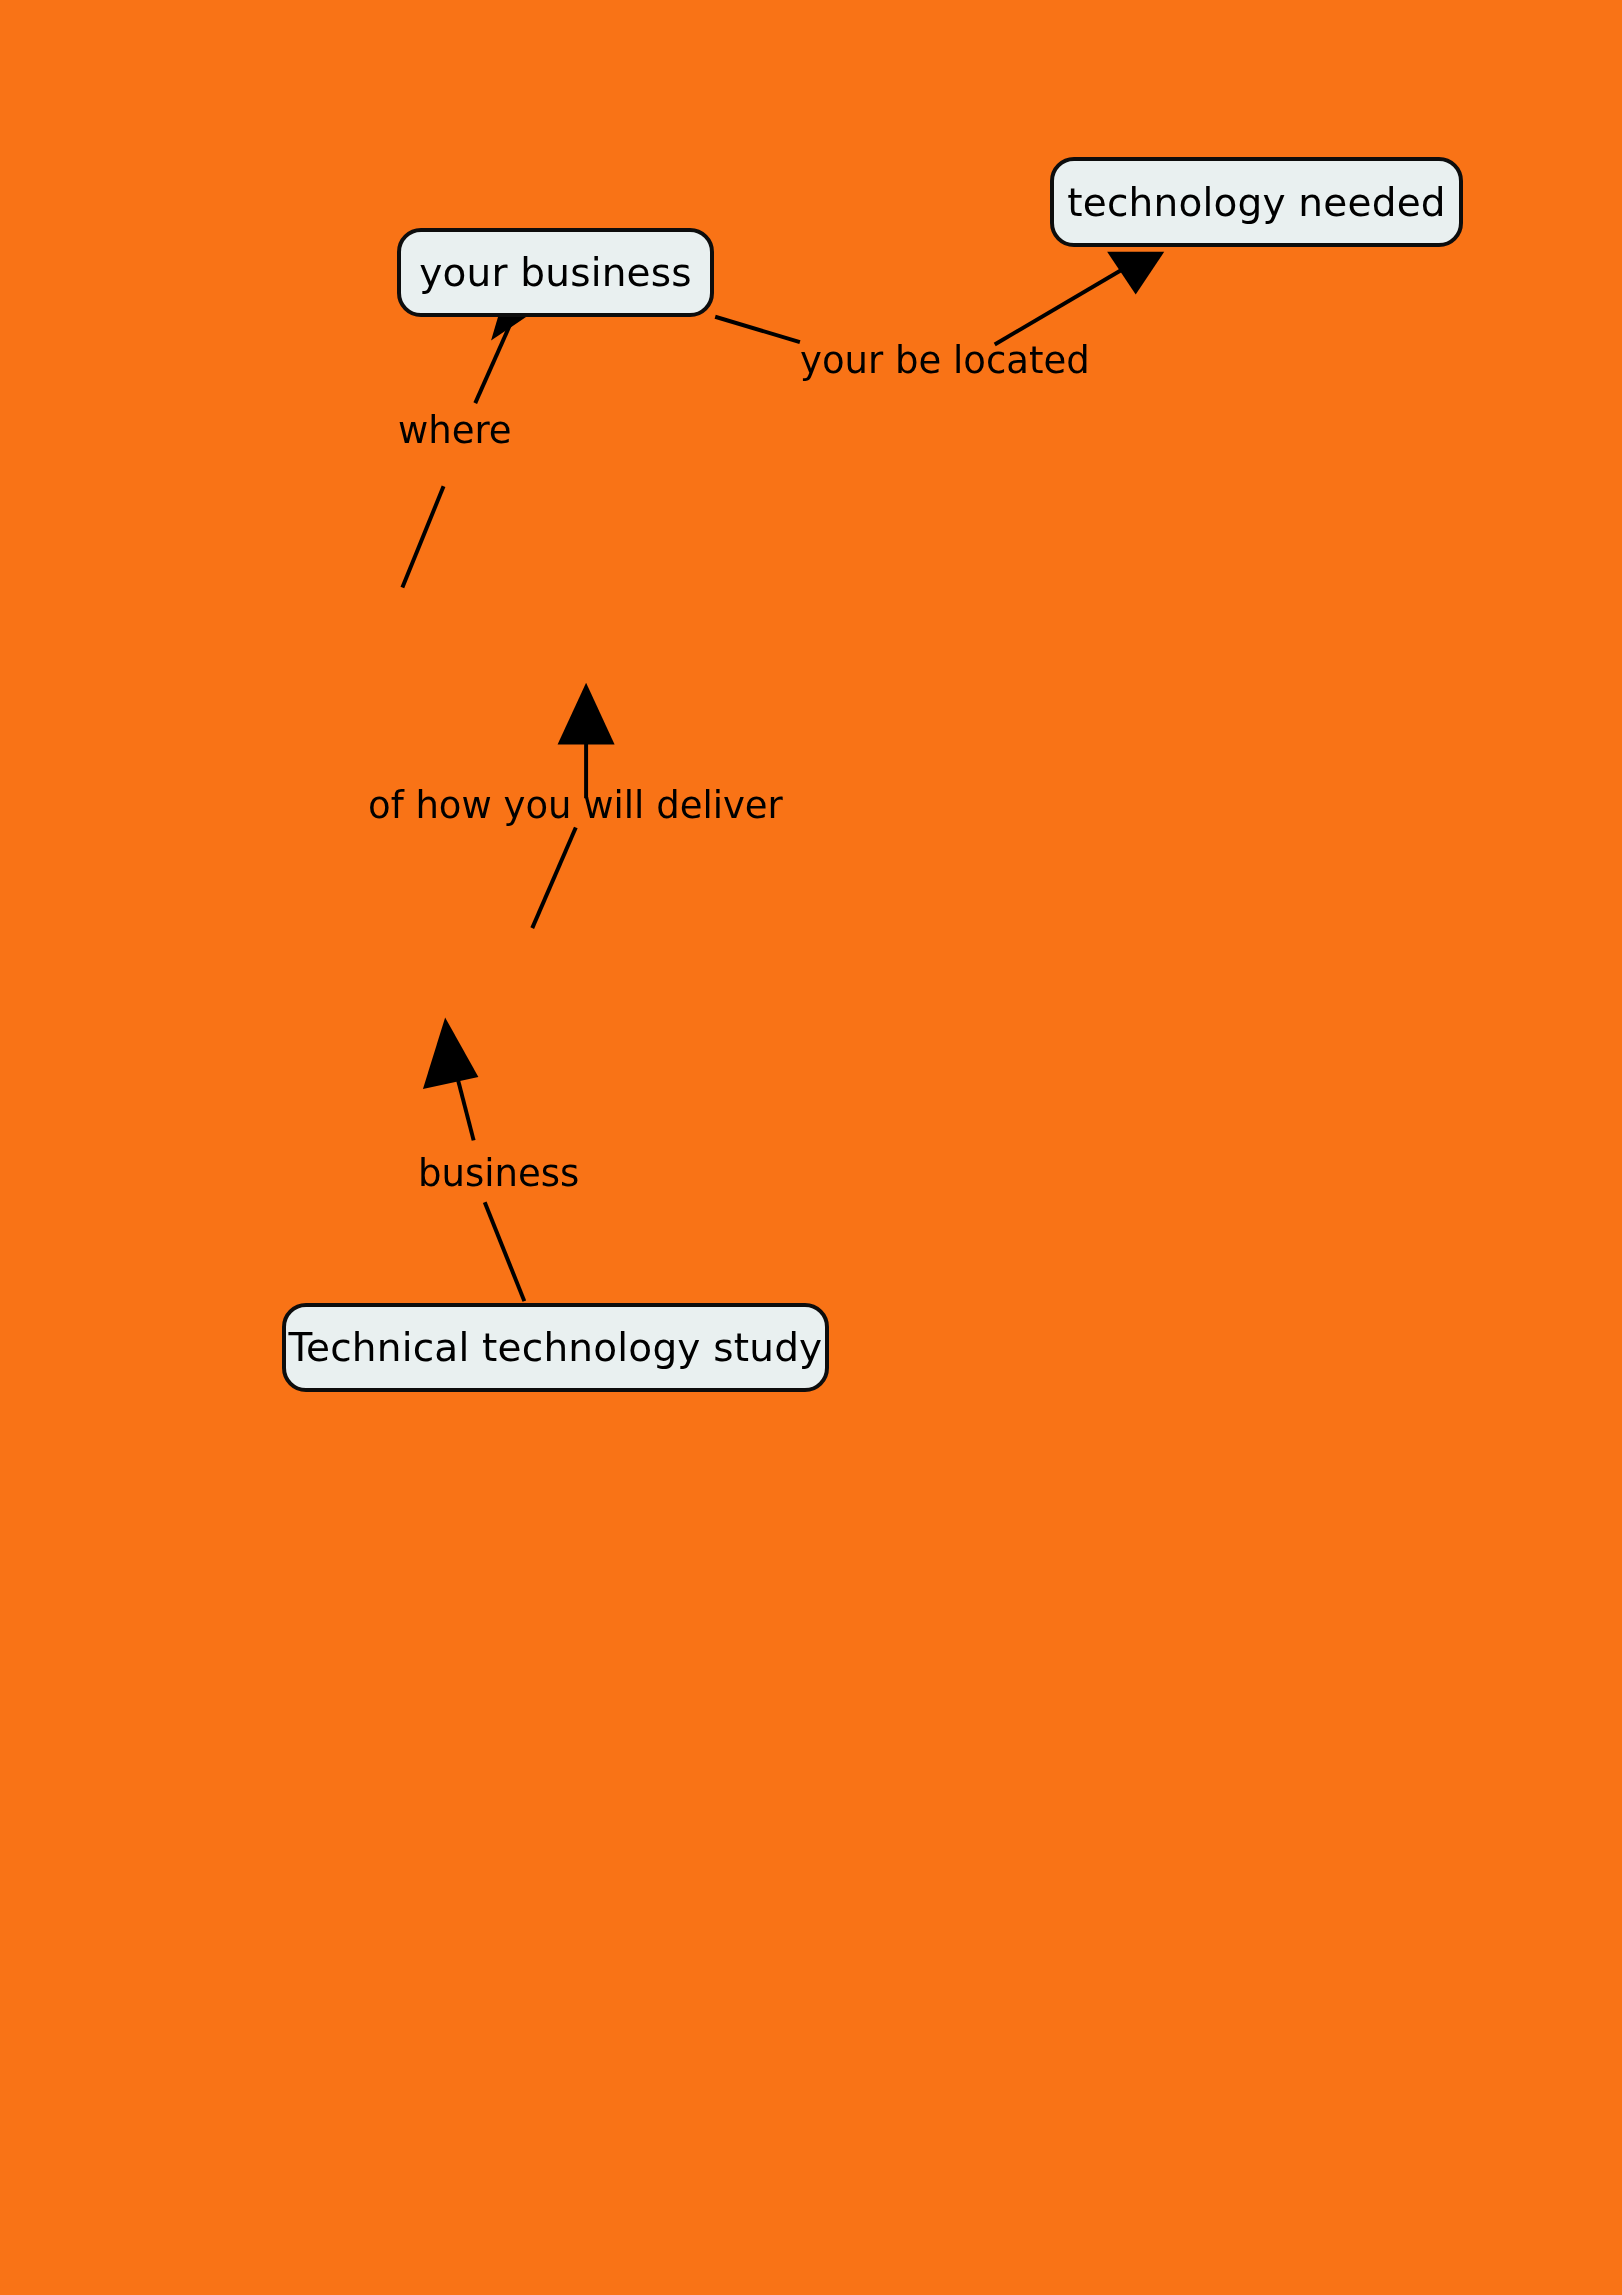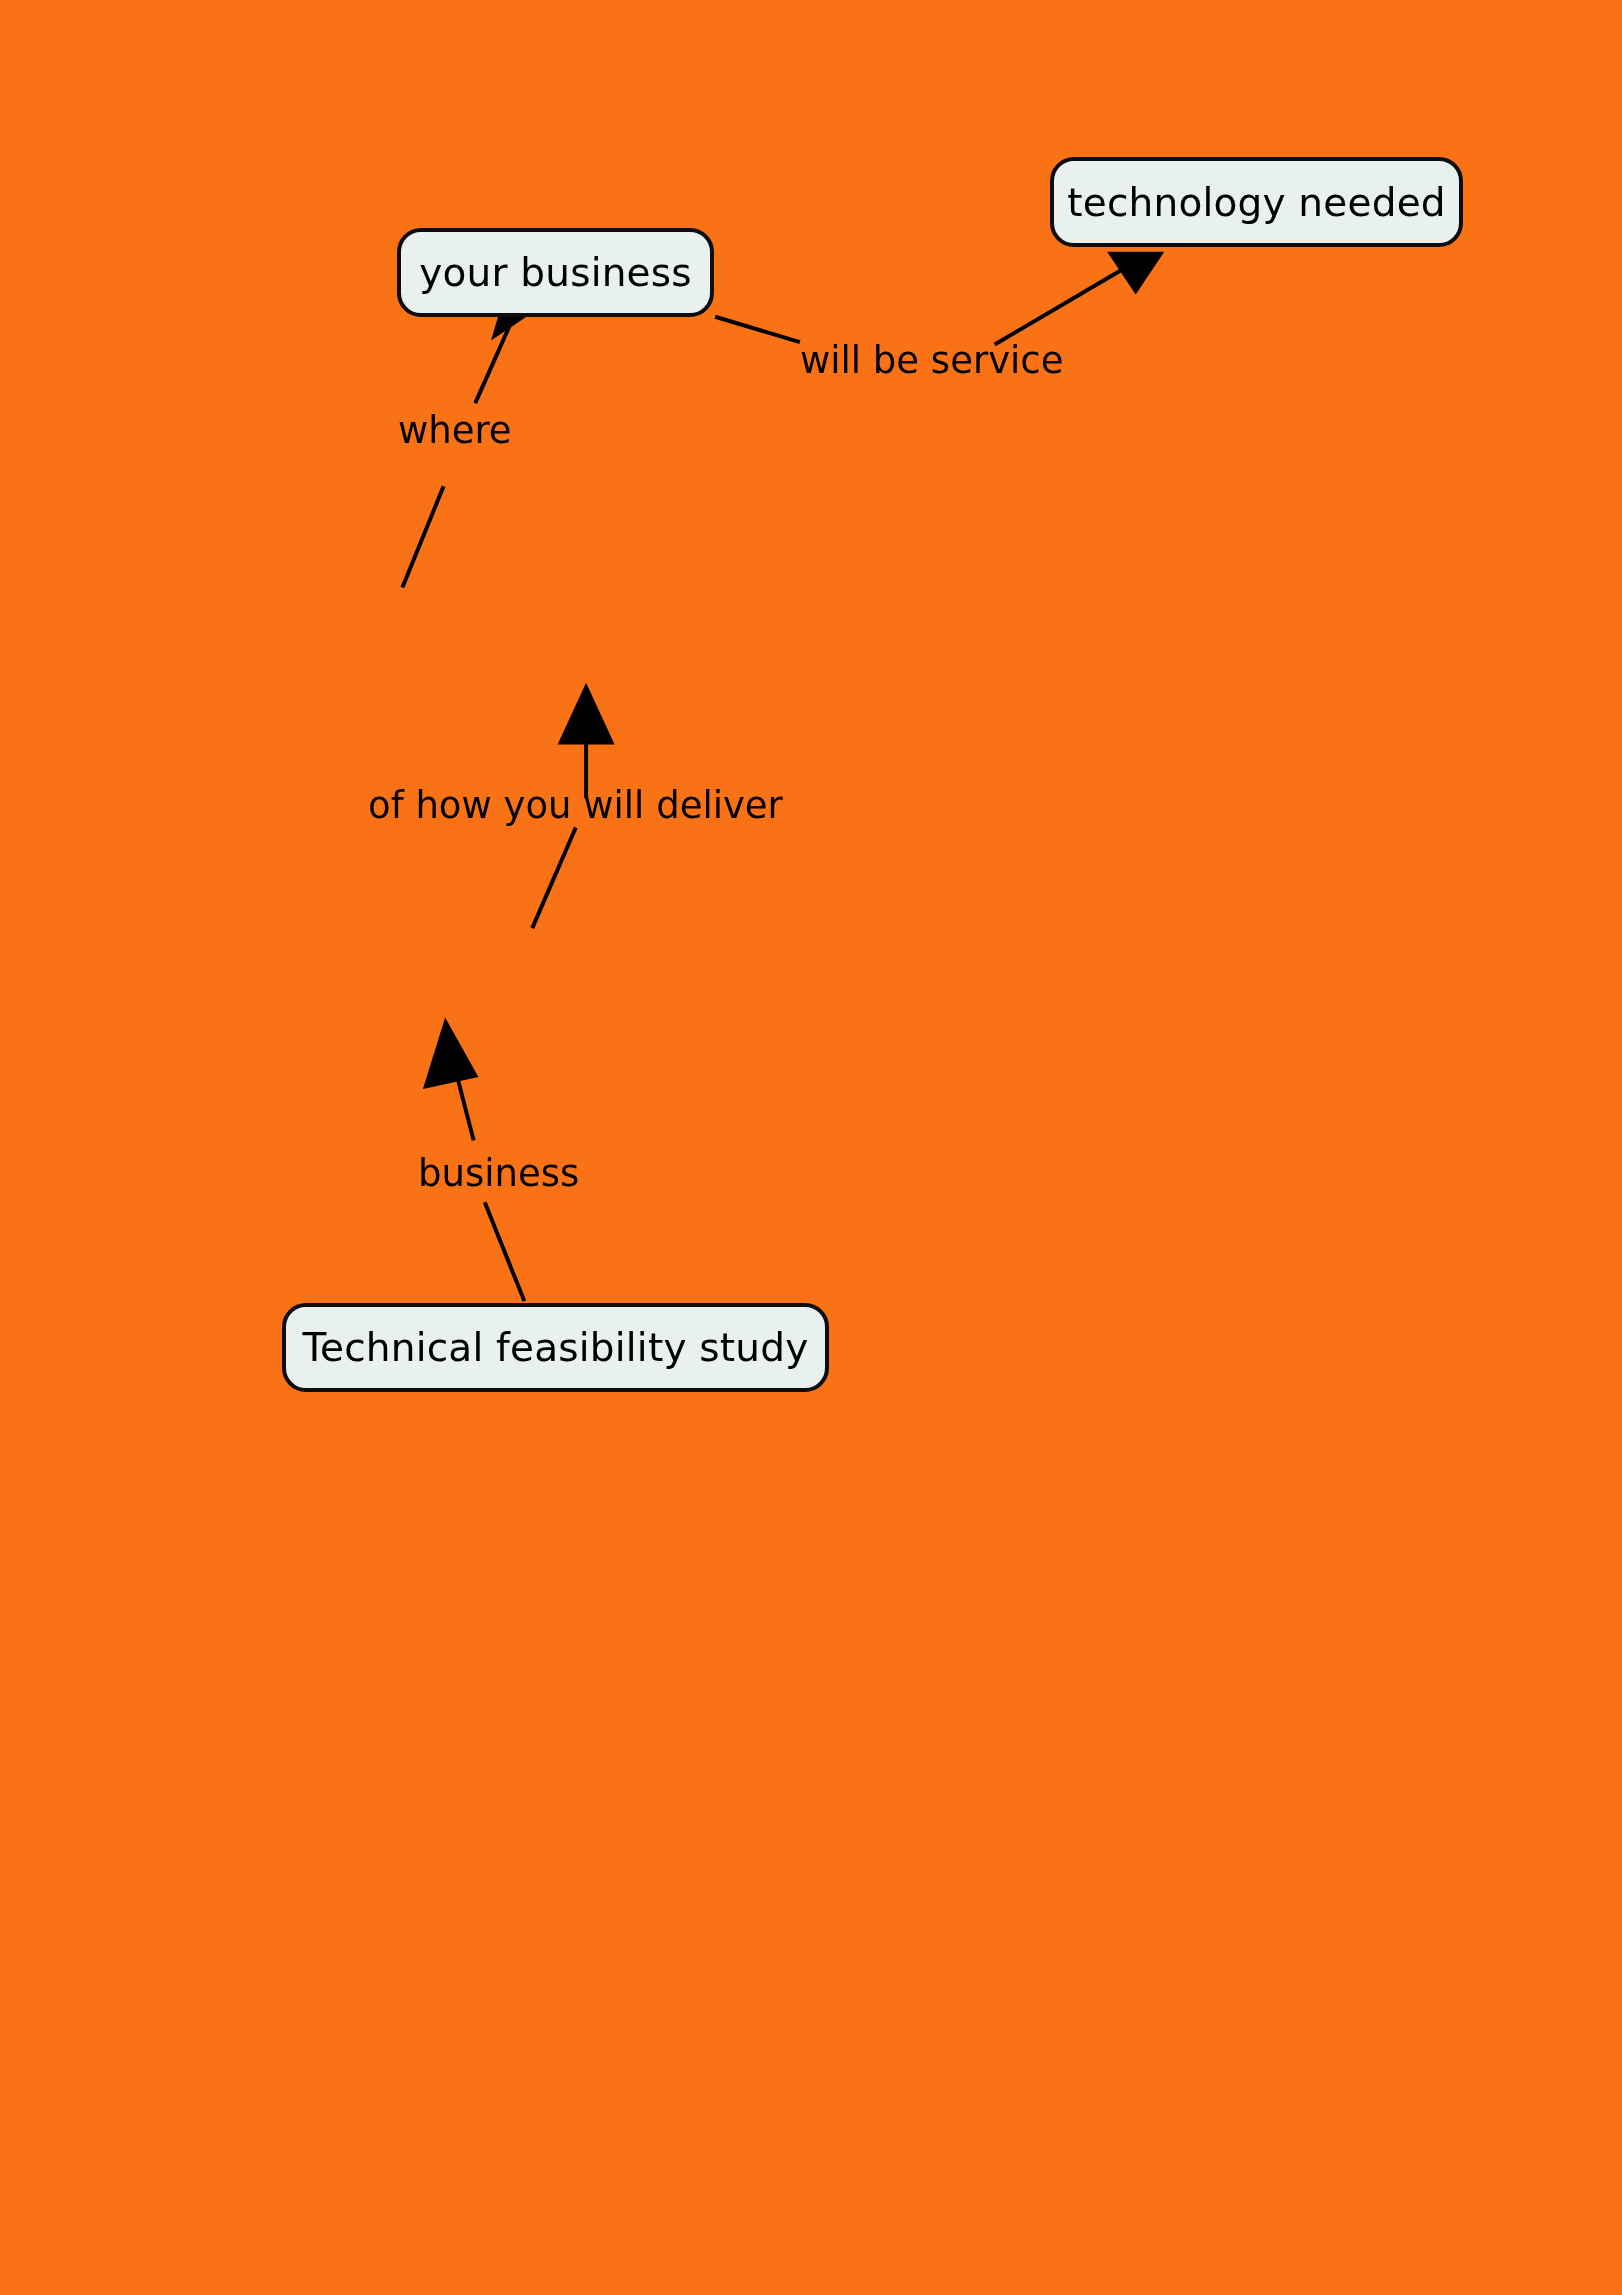--- a/index.html
+++ b/index.html
@@ -90,24 +90,24 @@
     <span>technology needed</span>
   </div>
 
   <div class="node" style="left:397px; top:228px; width:317px; height:89px;text-align:center;">
     <span>your business</span>
   </div>
 
 
 
   <div class="node" style="left:282px; top:1303px; width:547px; height:89px;">
-    <span>Technical feasibility study</span>
+    <span>Technical technology study</span>
   </div>
 
-  <div class="edge-label" style="left:800px; top:342px;">will be service</div>
+  <div class="edge-label" style="left:800px; top:342px;">your be located</div>
 
   <div class="edge-label" style="left:398px; top:412px;text-align:center;">where</div>
 
   <div class="edge-label" style="left:368px; top:787px;">of how you will deliver</div>
 
   <div class="edge-label" style="left:418px; top:1155px;">business</div>
 
 </div>
 
 

